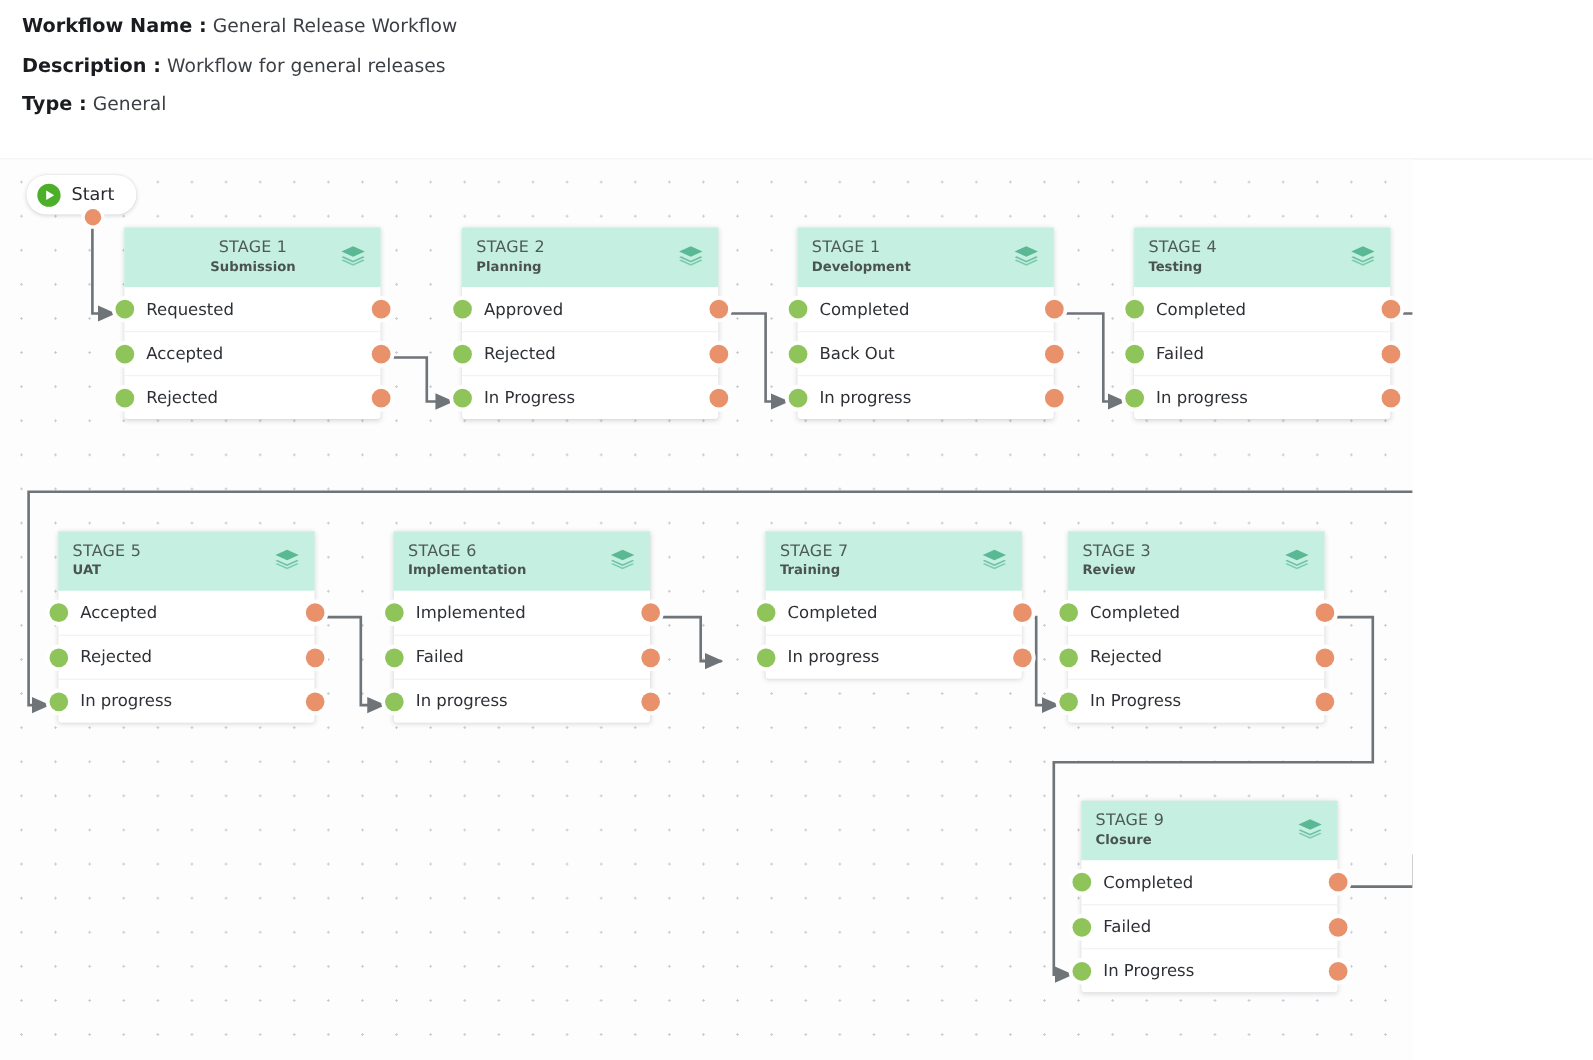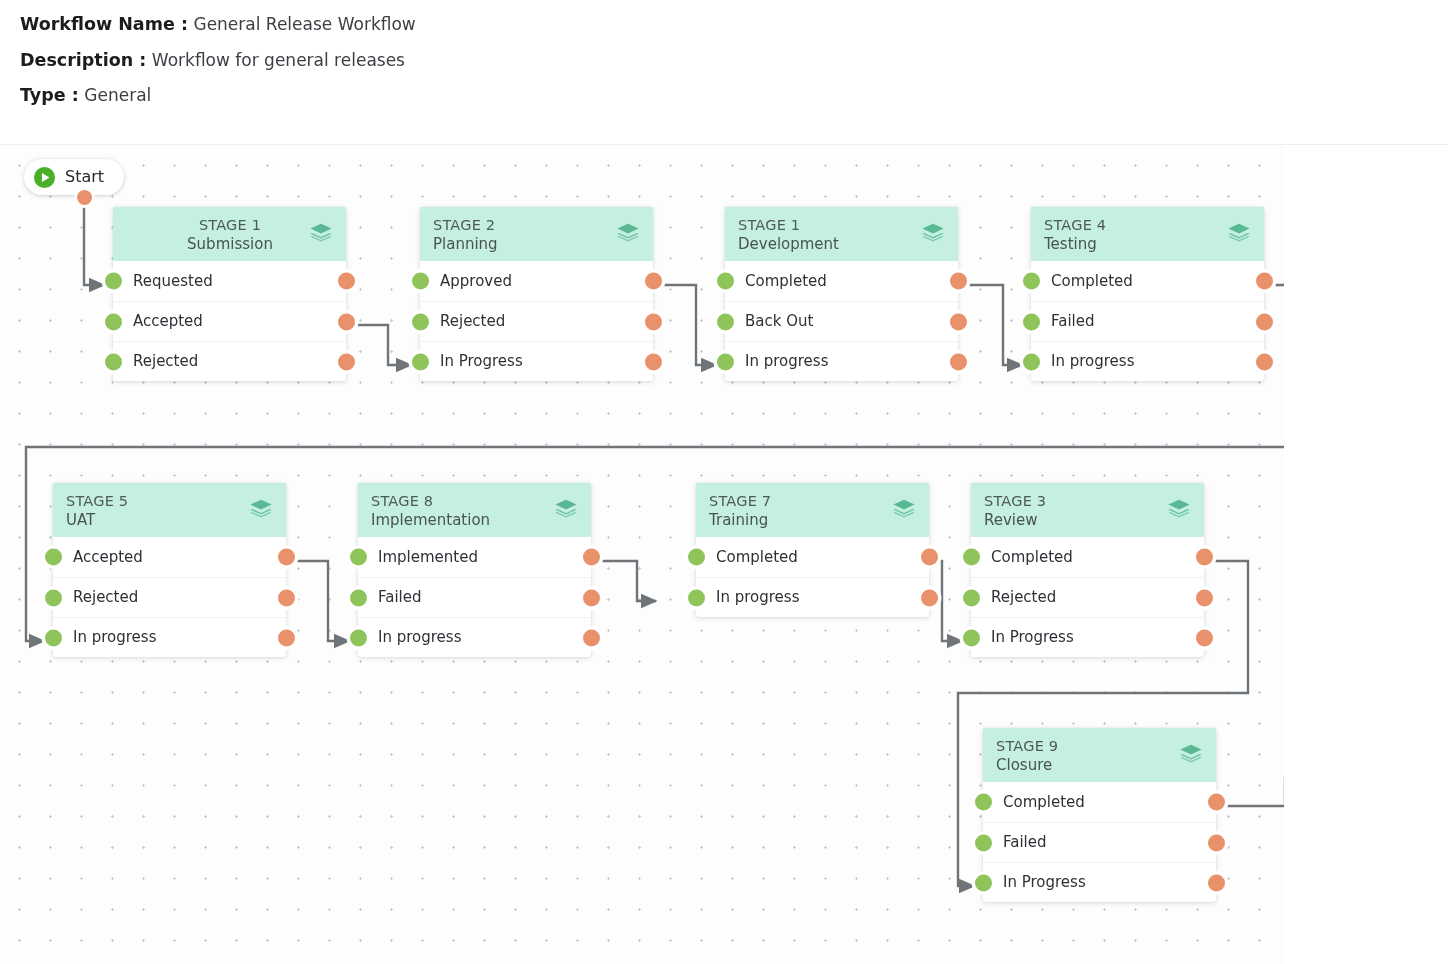--- a/index.html
+++ b/index.html
@@ -107,22 +107,22 @@
     height: 54px;
     box-sizing: border-box;
   }
   .stage-num {
     font-size: 14.5px;
     color: #4e5a57;
     line-height: 1.28;
     letter-spacing: 0.2px;
   }
   .stage-title {
-    font-size: 15px;
-    font-weight: normal;
+    font-size: 12px;
+    font-weight: bold;
     color: #4a5350;
     line-height: 1.3;
   }
   .layers-icon {
     position: absolute;
     right: 13px;
     top: 13px;
     width: 24px;
     height: 22px;
   }
@@ -362,21 +362,21 @@
             </div>
             <div class="srow">
               <span class="port port-in"></span>
               <span class="srow-label">In progress</span>
               <span class="port port-out"></span>
             </div>
           </div>
         </div>
         <div class="stage" style="left: 358px; top: 338px; width: 233px;">
           <div class="stage-head">
-            <div class="stage-num">STAGE 8</div>
+            <div class="stage-num">STAGE 6</div>
             <div class="stage-title">Implementation</div>
             <svg class="layers-icon" viewBox="0 0 24 22">
               <path d="M12 13.4 L1.4 8.6 L12 3.8 L22.6 8.6 Z" fill="#5ab894"></path>
               <path d="M12 17 L3.2 13.0 L1.4 13.8 L12 18.6 L22.6 13.8 L20.8 13.0 Z" fill="#6cc2a1"></path>
               <path d="M12 20 L3.2 16.0 L1.4 16.8 L12 21.6 L22.6 16.8 L20.8 16.0 Z" fill="#7ecbad"></path>
             </svg>
           </div>
           <div class="stage-rows">
             <div class="srow">
               <span class="port port-in"></span>

